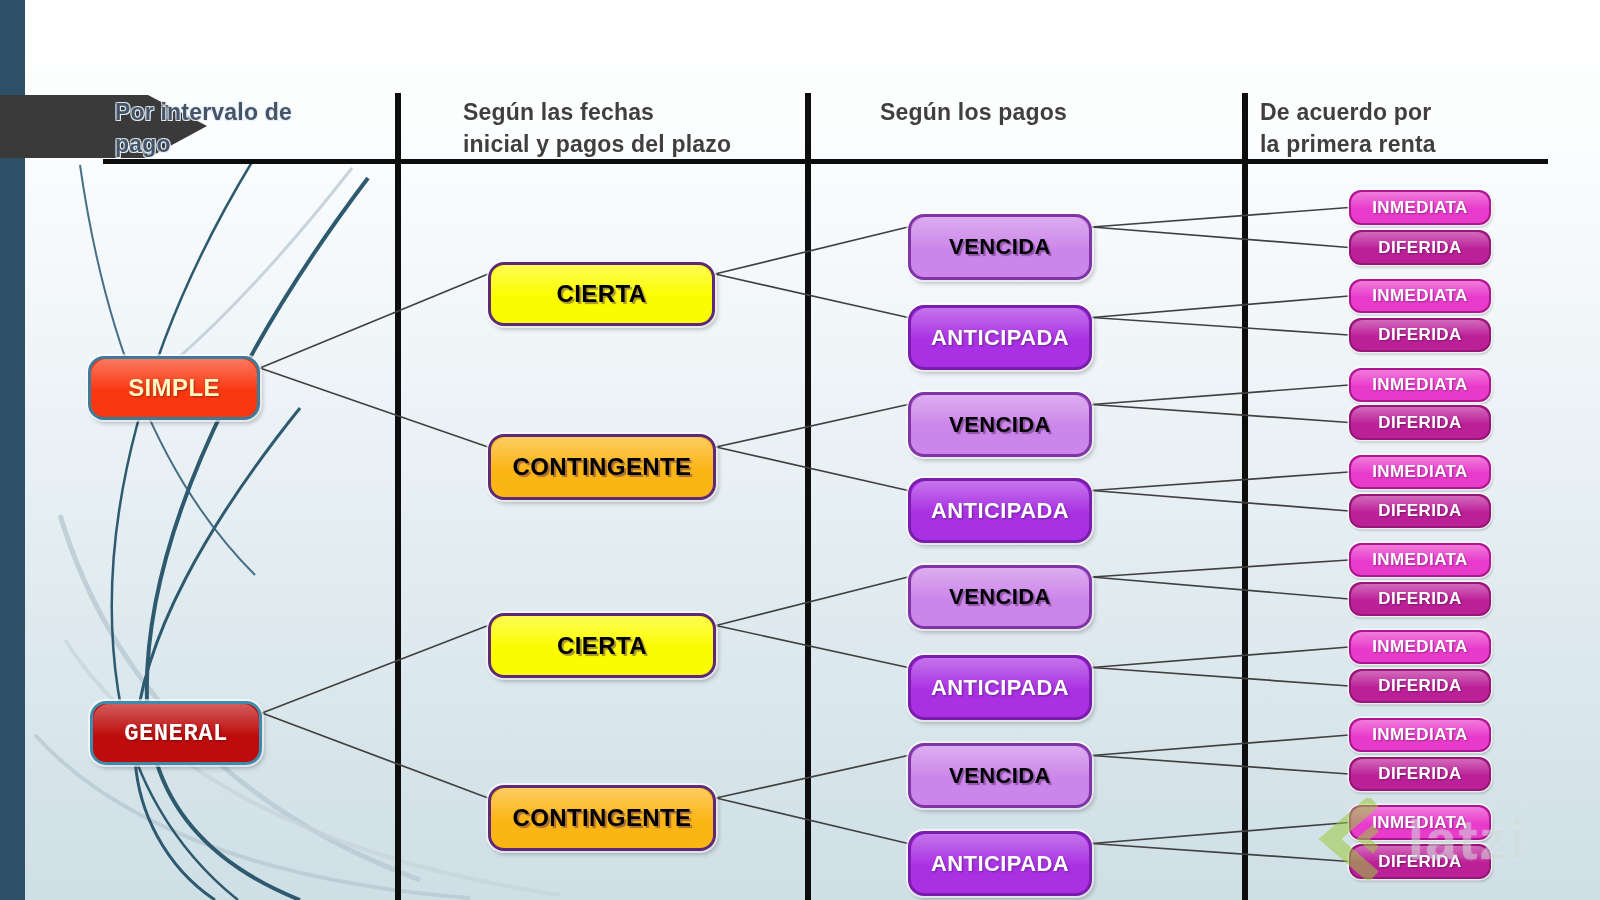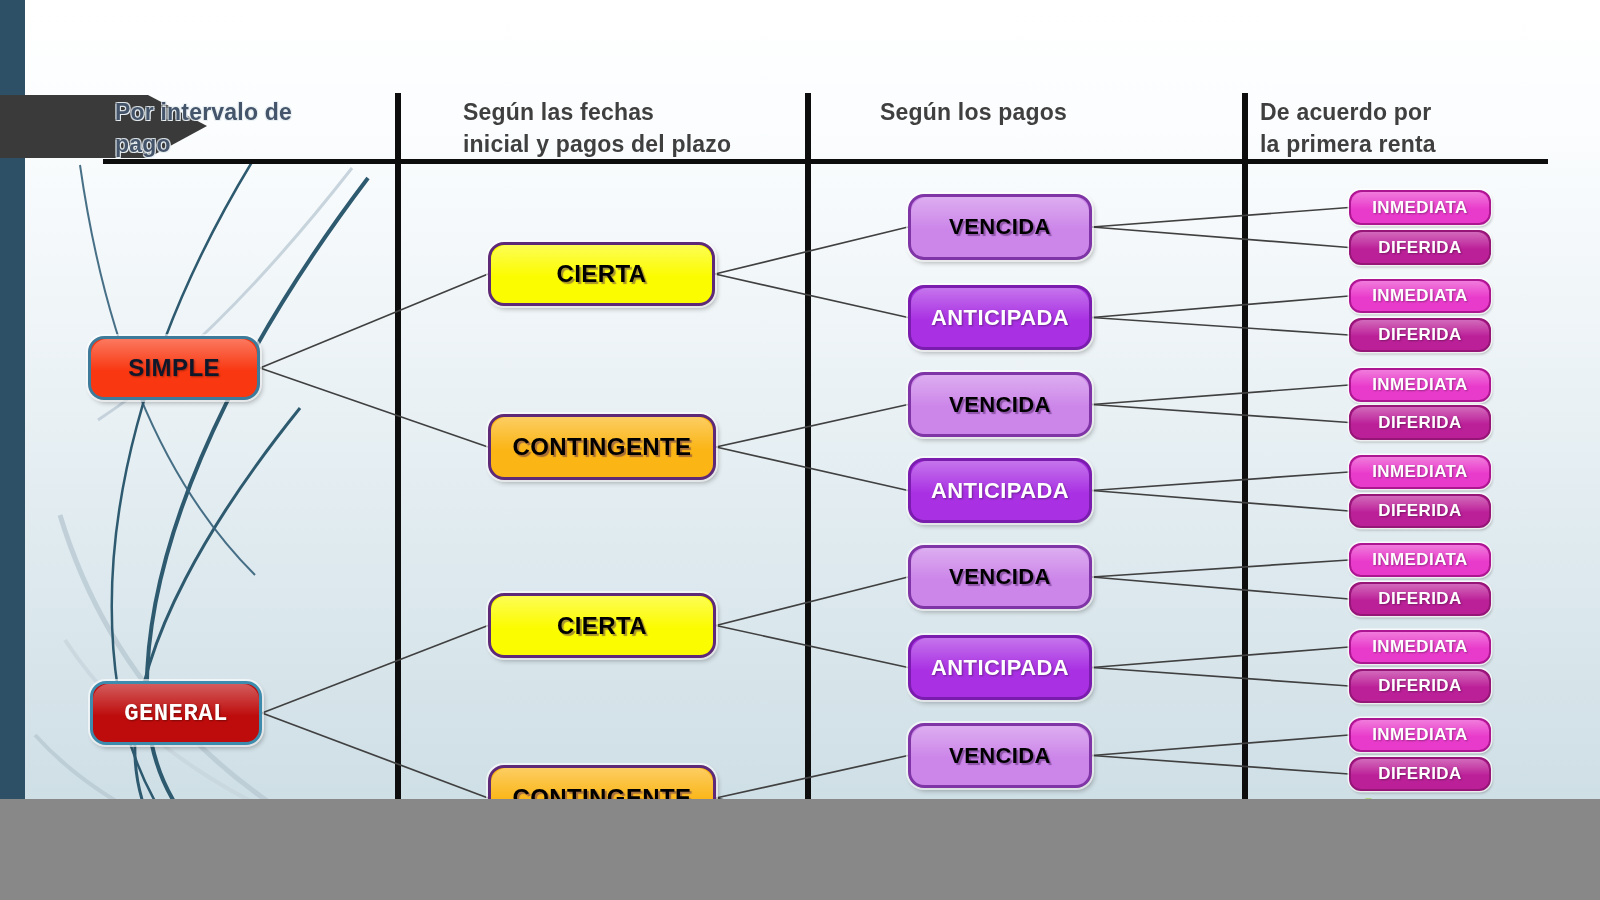--- a/index.html
+++ b/index.html
@@ -1,38 +1,38 @@
 <!DOCTYPE html>
 <html><head>
 <meta charset="utf-8">
 <style>
   html,body{margin:0;padding:0;background:#888;}
   .stage{
-    position:relative;width:1600px;height:799px;overflow:hidden;
+    position:relative;width:1600px;height:900px;overflow:hidden;
     font-family:"Liberation Sans",sans-serif;
     background:linear-gradient(180deg,#ffffff 0%,#fbfdfe 16%,#eef4f7 42%,#dde9ee 72%,#cfdfe6 100%);
   }
   .left-bar{position:absolute;left:0;top:0;width:25px;height:900px;background:#2e5066;z-index:3;}
   .swooshes{position:absolute;left:0;top:0;z-index:1;}
   .banner{
     position:absolute;left:0;top:95px;width:210px;height:63px;background:#3a3a3a;
     clip-path:polygon(0 0,148px 0,207px 31px,148px 63px,0 63px);z-index:6;
   }
   .hdr{position:absolute;z-index:7;font-weight:bold;font-size:23px;line-height:32px;white-space:pre-line;letter-spacing:.2px;}
   .hdr-outline{text-shadow:1px 1px 0 #e8eef2,-1px 1px 0 rgba(232,238,242,.85),1px -1px 0 rgba(232,238,242,.85),-1px -1px 0 rgba(232,238,242,.7);}
   .vrule{position:absolute;top:93px;bottom:0;width:6px;background:#0d0d0d;z-index:4;}
   .hrule{position:absolute;left:103px;top:159px;width:1445px;height:5px;background:#0d0d0d;z-index:4;}
   .edges{position:absolute;left:0;top:0;z-index:5;}
   .node{
     position:absolute;display:flex;align-items:center;justify-content:center;
     font-weight:bold;letter-spacing:.4px;border-style:solid;box-sizing:border-box;
     box-shadow:0 0 0 2px rgba(255,255,255,.65),2px 3px 5px rgba(0,0,0,.28);
     z-index:6;
   }
-  .node.big{border-radius:16px;border-width:3px;}
+  .node.big{border-radius:16px;border-width:3px;margin-top:20px;}
   .node.small{border-radius:12px;border-width:2px;box-shadow:0 0 0 1.5px rgba(255,255,255,.8),1px 2px 3px rgba(0,0,0,.3);}
   .node.darktext{text-shadow:2px 2px 1px rgba(64,22,90,.45);}
   .node.whitetext{text-shadow:1px 1px 2px rgba(0,0,0,.35);}
   .sheen{position:absolute;inset:0;border-radius:inherit;
     background:linear-gradient(180deg,rgba(255,255,255,.33),rgba(255,255,255,0) 55%);pointer-events:none;}
   .node span{position:relative;}
   .watermark{position:absolute;left:1318px;top:798px;z-index:9;display:flex;align-items:center;opacity:.55;pointer-events:none;}
   .wm-text{font-size:56px;font-weight:bold;color:#d3dcdc;letter-spacing:2px;margin-left:26px;
     text-shadow:0 0 2px rgba(255,255,255,.6);}
 </style>
@@ -93,21 +93,21 @@
       <line x1="1092" y1="577" x2="1349" y2="599" stroke="#404040" stroke-width="1.7"></line>
       <line x1="1092" y1="667.5" x2="1349" y2="647" stroke="#404040" stroke-width="1.7"></line>
       <line x1="1092" y1="667.5" x2="1349" y2="686" stroke="#404040" stroke-width="1.7"></line>
       <line x1="1092" y1="755.5" x2="1349" y2="735" stroke="#404040" stroke-width="1.7"></line>
       <line x1="1092" y1="755.5" x2="1349" y2="774" stroke="#404040" stroke-width="1.7"></line>
       <line x1="1092" y1="843.5" x2="1349" y2="822.5" stroke="#404040" stroke-width="1.7"></line>
       <line x1="1092" y1="843.5" x2="1349" y2="861.5" stroke="#404040" stroke-width="1.7"></line>
     </svg>
 
   <div id="nodes">
-      <div class="node big whitetext" style="left: 88px; top: 336px; width: 172px; height: 64px; font-size: 24px; background: rgb(249, 55, 17); border-color: rgb(62, 122, 153); color: #0f172a;">
+      <div class="node big whitetext" style="left: 88px; top: 336px; width: 172px; height: 64px; font-size: 24px; background: rgb(249, 55, 17); border-color: rgb(62, 122, 153); color: #fef9c3;">
         <div class="sheen"></div>
         <span>SIMPLE</span>
       </div>
       <div class="node big whitetext" style="left: 90px; top: 681px; width: 172px; height: 64px; font-size: 24px; background: rgb(190, 12, 12); border-color: rgb(62, 140, 173); color: rgb(255, 255, 255); font-family: Liberation Mono, monospace;">
         <div class="sheen"></div>
         <span>GENERAL</span>
       </div>
       <div class="node big darktext" style="left: 488px; top: 242px; width: 227px; height: 64px; font-size: 24px; background: rgb(252, 252, 0); border-color: rgb(94, 42, 120); color: rgb(0, 0, 0);">
         <div class="sheen"></div>
         <span>CIERTA</span>

